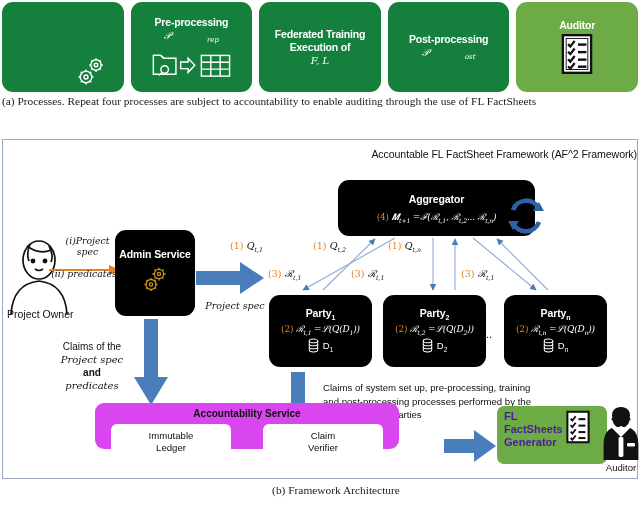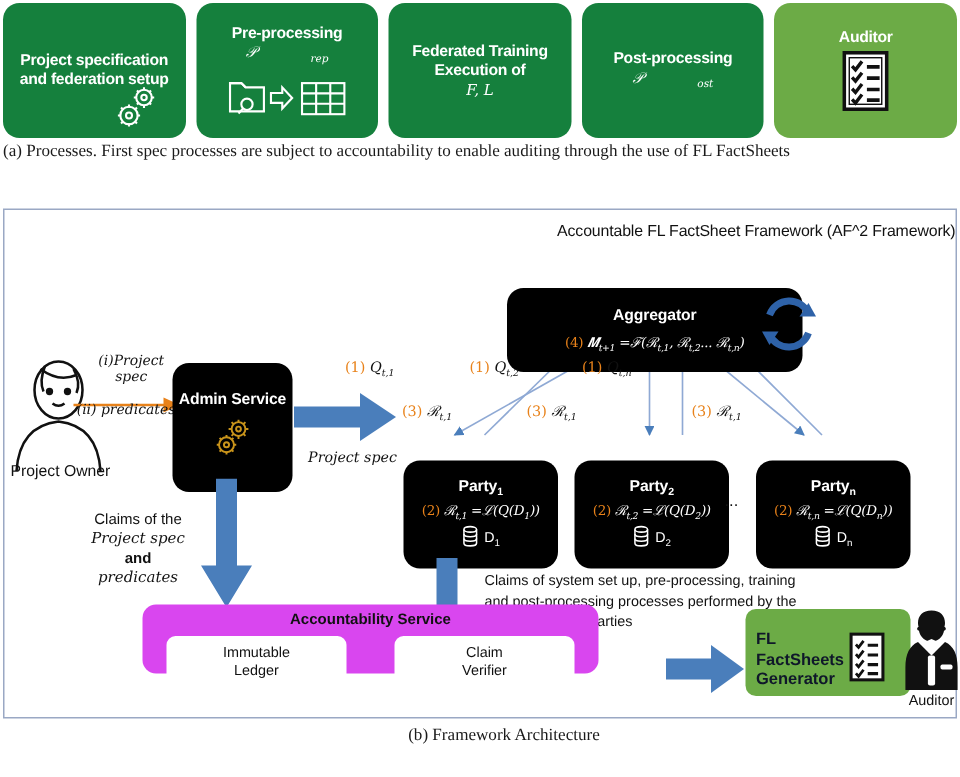--- a/index.html
+++ b/index.html
@@ -59,21 +59,20 @@
     position:absolute; left:0; top:8px; width:100%;
     text-align:right; font-size:10.6px; color:#111; letter-spacing:-0.1px;
   }
 
   
   .node-black {
     position:absolute; background:#000; color:#fff;
     border-radius:11px; text-align:center;
     display:flex; flex-direction:column; align-items:center;
     justify-content:center;
-    margin-top:12px;
   }
   .node-label { font-size:10.5px; font-weight:600; letter-spacing:-0.1px; }
   .node-label sub { font-size:7px; }
 
   .formula {
     font-family:"DejaVu Serif", serif; font-size:9px; white-space:nowrap;
     letter-spacing:-0.2px;
   }
   .formula sub { font-size:6.2px; }
   .formula .cal { font-style:italic; }
@@ -152,22 +151,22 @@
     background:#fff; border-radius:6px;
     display:flex; align-items:center; justify-content:center;
     text-align:center; font-size:9.6px; color:#111; line-height:1.22;
   }
   #acct-sub-ledger { left:16px; }
   #acct-sub-verifier { left:168px; }
 
   
   #fl-generator {
     position:absolute; left:494px; top:266px; width:110px; height:58px;
-    background:#6CAB46; border-radius:7px; color:#0f172a;
-    display:flex; align-items:flex-end; padding:4px 4px 4px 7px; gap:3px;
+    background:#6CAB46; border-radius:7px; color:#4c1d95;
+    display:flex; align-items:flex-start; padding:4px 4px 4px 7px; gap:3px;
   }
   #fl-gen-text { font-size:11px; font-weight:600; line-height:1.2; }
 
   
   #auditor { position:absolute; left:600px; top:266px; width:36px; height:56px; }
   #auditor-label {
     position:absolute; left:596px; top:322px; width:44px; text-align:center;
     font-size:9.6px; color:#111;
   }
 
@@ -207,21 +206,20 @@
     position:absolute; left:16px; top:484px; width:640px; text-align:center;
     font-family:"Liberation Serif", serif; font-size:11.4px; color:#1a1a1a;
   }
 </style>
 </head>
 <body>
 
 <div id="panel-a">
 
   <div class="proc-box">
-    <div class="proc-title">Project specification and federation setup</div>
     <span class="gear-wrap">
       <svg viewBox="0 0 34 30" width="34" height="30">
         <g fill="none" stroke="#ffffff" stroke-width="1.4">
           <circle cx="22" cy="9" r="5.2"></circle>
             <circle cx="22" cy="9" r="1.8"></circle>
           <path d="M22 2.2v2M22 14v2M15.2 9h2M26.8 9h2M17.3 4.3l1.4 1.4M25.3 12.3l1.4 1.4M26.7 4.3l-1.4 1.4M18.7 12.3l-1.4 1.4"></path>
           <circle cx="12" cy="21" r="5.8"></circle>
             <circle cx="12" cy="21" r="2"></circle>
           <path d="M12 13.6v2.2M12 26.2v2.2M4.6 21h2.2M17.2 21h2.2M6.7 15.7l1.6 1.6M15.7 24.7l1.6 1.6M17.3 15.7l-1.6 1.6M8.3 24.7l-1.6 1.6"></path>
         </g>
@@ -273,21 +271,21 @@
           <path d="M18 12 H27"></path>
             <path d="M18 20 H27"></path>
             <path d="M18 28 H27"></path>
             <path d="M18 35.5 H27"></path>
         </g>
       </svg>
     </div>
   </div>
 </div>
 
-<div id="caption-a">(a) Processes.  First spec processes are subject to accountability to enable auditing through the use of FL FactSheets</div>
+<div id="caption-a">(a) Processes.  Repeat four processes are subject to accountability to enable auditing through the use of FL FactSheets</div>
 
 <div id="panel-b">
 
   <div id="framework-title">Accountable FL FactSheet Framework (AF^2 Framework)</div>
 
   <svg id="edges" viewBox="0 0 636 340">
     <defs>
       <marker id="thinhead" markerWidth="7" markerHeight="7" refX="5.4" refY="3" orient="auto">
         <path d="M0,0 L6,3 L0,6 z" fill="#4A7EBB"></path>
       </marker>

